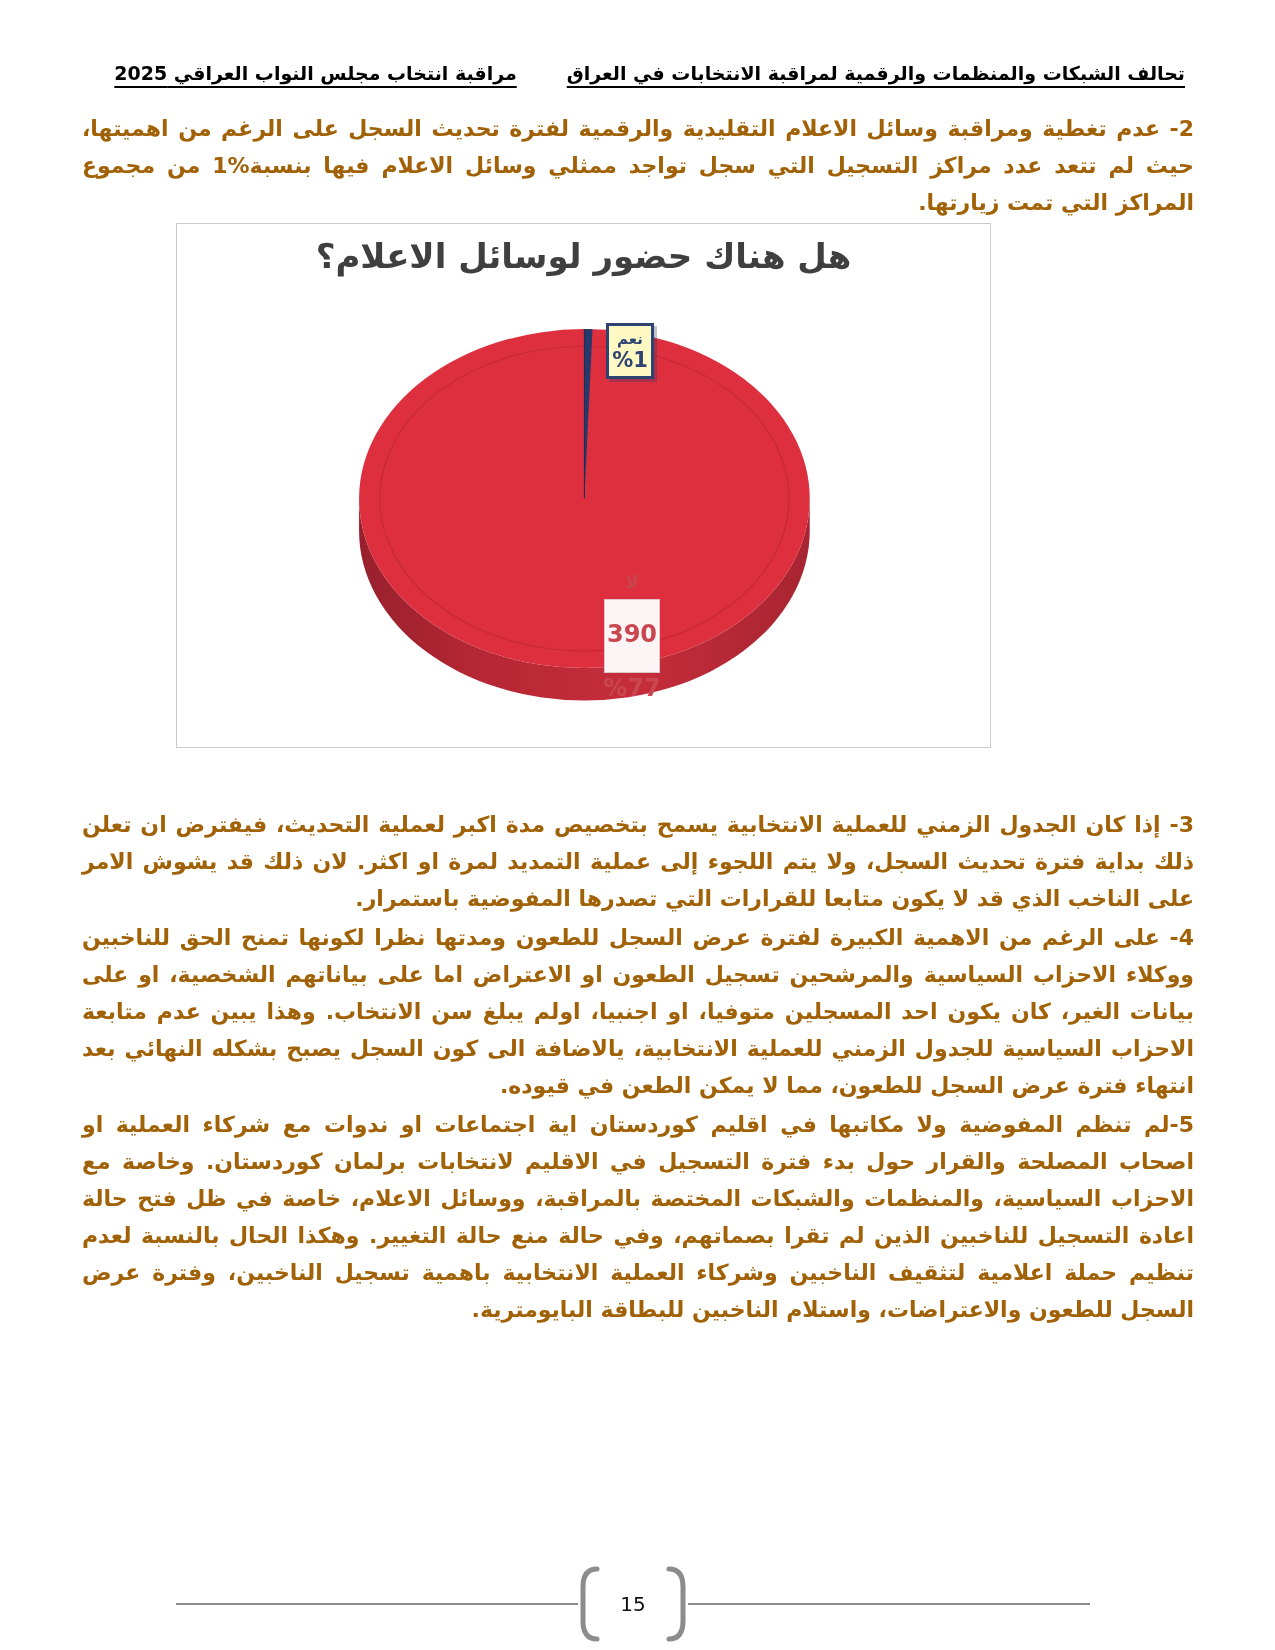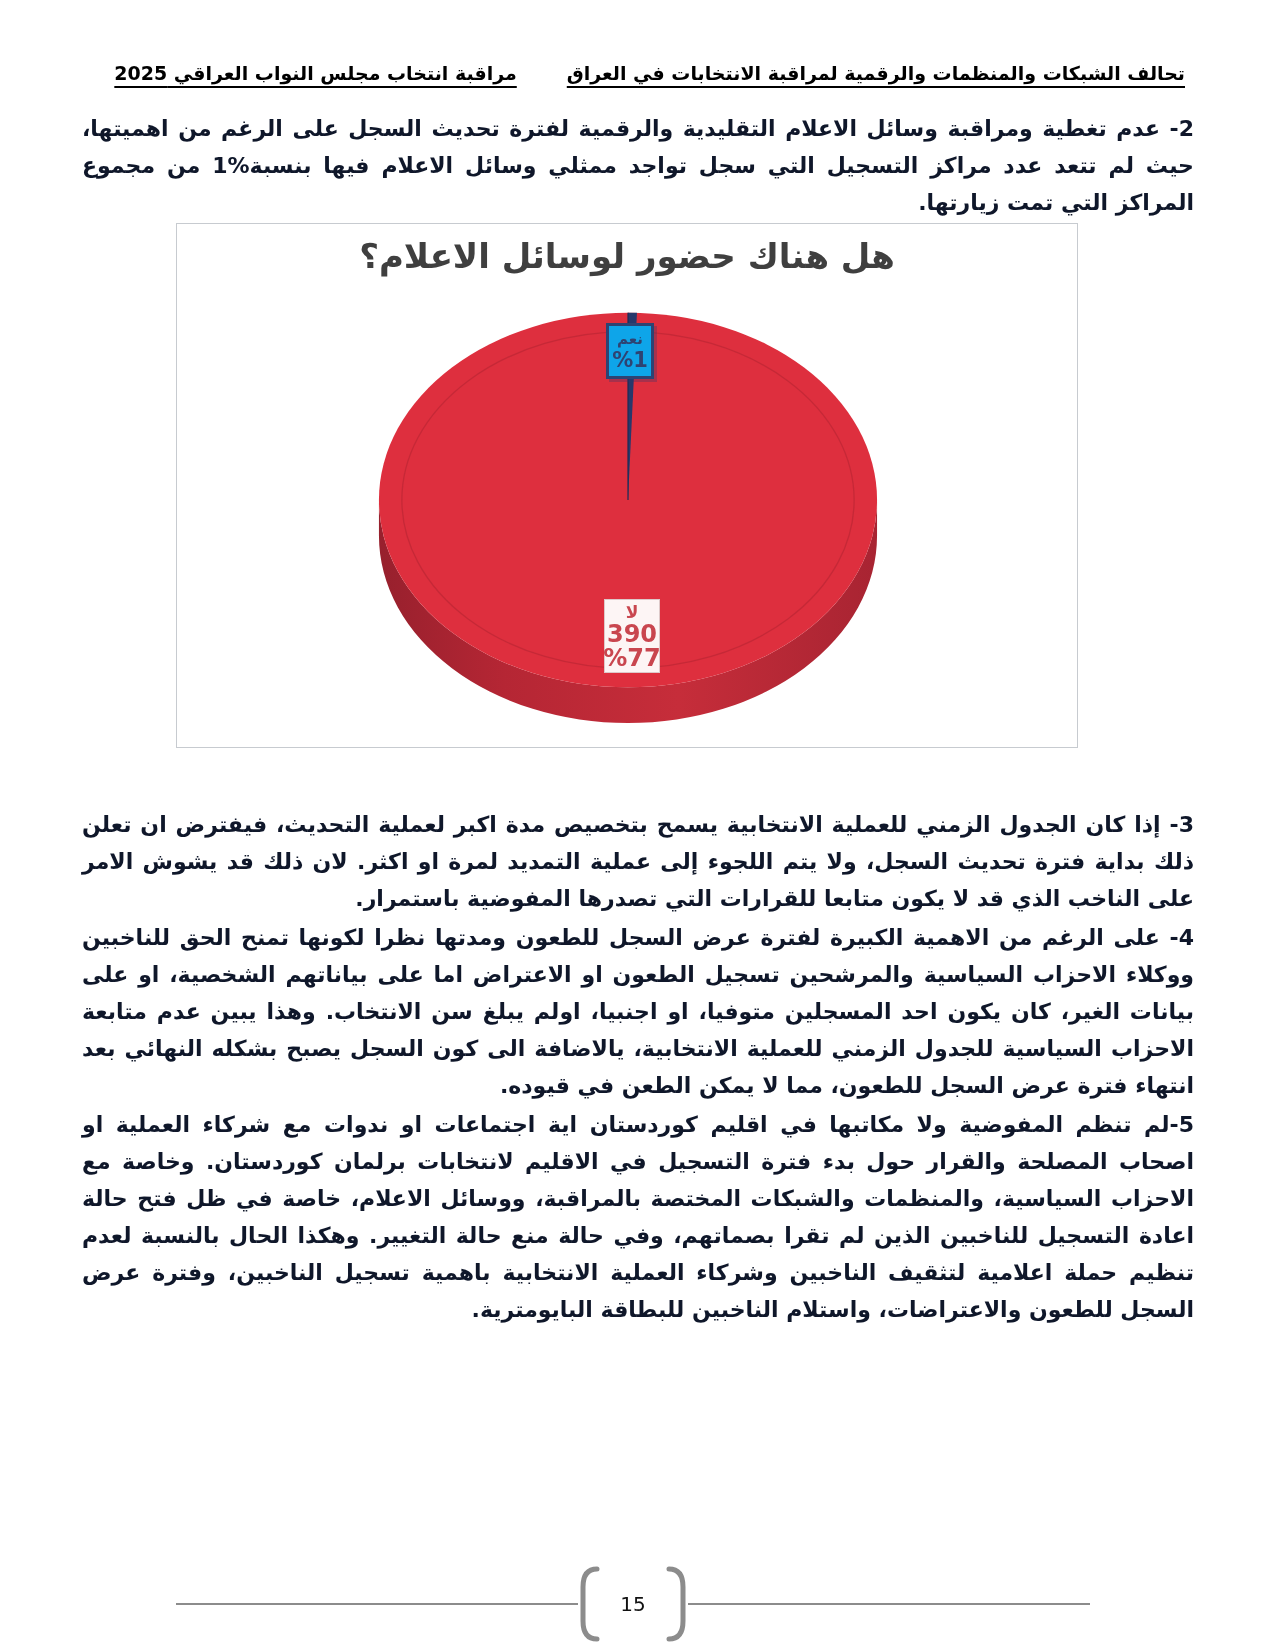--- a/index.html
+++ b/index.html
@@ -26,53 +26,54 @@
     margin-left:48px;
   }
   .header .h-fill{
     flex:1;height:0;border-bottom:2px solid #000;
     margin:0 1px -4px 1px;align-self:flex-end;
   }
   
   .para{
     position:absolute;left:82px;width:1112px;
     direction:rtl;text-align:justify;
-    font-weight:700;font-size:22px;line-height:37px;color:#0f172a;
+    font-weight:700;font-size:22px;line-height:37px;color:#a16207;
   }
   .para p{margin:0 0 2px 0;}
   #para2{top:110px;}
   #paras345{top:806px;}
   
   .chart-box{
-    position:absolute;left:176px;top:223px;width:902px;height:525px;
+    position:absolute;left:176px;top:223px;width:815px;height:525px;
     background:#fff;border:1.5px solid #c7cbd0;box-sizing:border-box;padding-left:34px;
   }
   .chart-title{
     position:absolute;top:12px;left:0;width:100%;
     text-align:center;direction:rtl;
     font-weight:700;font-size:34px;color:#3f3f3f;
   }
   .pie-svg{position:absolute;left:0;top:0;width:100%;height:100%;}
   .pie-label{
     position:absolute;box-sizing:border-box;
     display:flex;flex-direction:column;justify-content:center;align-items:center;
     direction:ltr;text-align:center;font-weight:700;background:#fbf7f7;
   }
   .label-yes{
     left:429px;top:99px;width:48px;height:56px;
     border:3px solid #2e4372;color:#2e4372;
     box-shadow:3px 3px 0 rgba(40,56,110,.30);
-    background:#0ea5e9;
+    background:#fef9c3;
   }
   .label-yes .l1{font-size:15px;line-height:18px;}
   .label-yes .l2{font-size:21px;line-height:24px;}
   .label-no{
     left:427px;top:375px;width:56px;height:74px;
     border:1px solid #ddc9c9;color:#c9464f;
     background:#fdf5f5;
+    gap:30px;
   }
   .label-no .l1{font-size:17px;line-height:20px;}
   .label-no .l2,.label-no .l3{font-size:24px;line-height:24px;}
   
   .footer{
     position:absolute;left:176px;top:1562px;width:914px;height:84px;
     display:flex;align-items:center;
   }
   .f-line{flex:1;height:2px;background:#8c8c8c;}
   .f-num{

